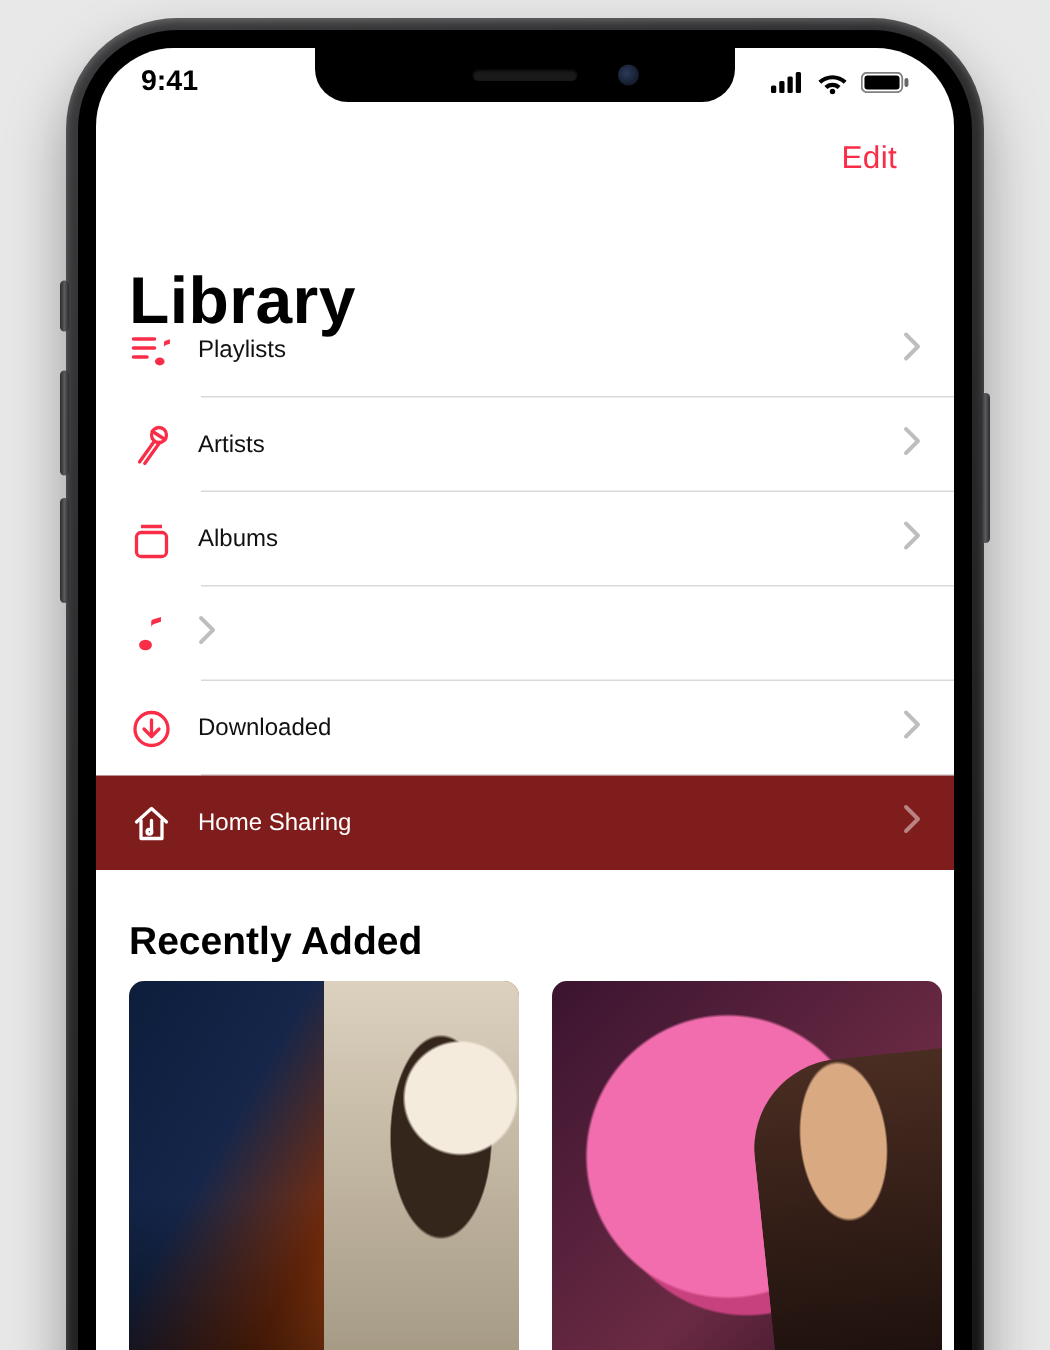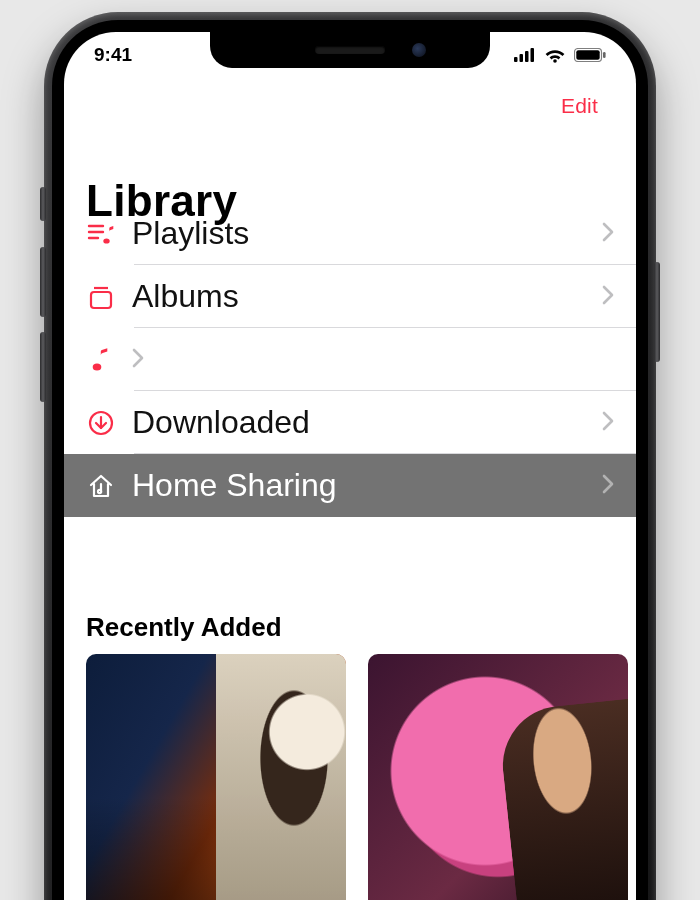--- a/index.html
+++ b/index.html
@@ -64,25 +64,25 @@
     display:flex; align-items:center;
     height:63px; padding:0 22px 0 22px;
     position:relative;
   }
   .row .sep {
     position:absolute; left:70px; right:0; bottom:0; height:1px;
     background:#d9d9dc;
   }
   .row .icon { width:46px; display:flex; align-items:center; justify-content:flex-start; }
   .row .icon svg { width:30px; height:30px; }
-  .row .label { font-size:32px; color:#111; flex:1; }
+  .row .label { font-size:16px; color:#111; flex:1; }
   .row .chev svg { width:12px; height:20px; }
   .row .chev { opacity:.55; }
 
-  .row.selected { background:#737373; }
+  .row.selected { background:#7f1d1d; }
   .row.selected .label { color:#fff; }
   .row.selected .chev { opacity:.45; }
   .row.selected .icon svg * { stroke:#fff !important; fill:none; }
 
   
   .section-title { position:absolute; top:580px; left:22px; font-size:26px; font-weight:700; }
   .thumbs { position:absolute; top:622px; left:22px; right:0; display:flex; gap:22px; }
   .thumb { width:260px; height:260px; border-radius:10px; overflow:hidden; background:#ccc; }
   .thumb.a { background:
       linear-gradient(180deg, rgba(0,0,0,0) 55%, rgba(0,0,0,.55) 100%),
@@ -184,20 +184,37 @@
                 </g>
               </svg>
           </span>
           <span class="label">Playlists</span>
           <span class="chev"><svg viewBox="0 0 12 20">
                 <polyline points="2,2 10,10 2,18" fill="none" stroke="#8a8a8e" stroke-width="2.6" stroke-linecap="round" stroke-linejoin="round"></polyline>
               </svg></span>
           <div class="sep"></div>
         </div>
 
+        <div class="row">
+          <span class="icon">
+            <svg viewBox="0 0 30 30">
+                <g stroke="#fa2d48" stroke-width="2.2" fill="none" stroke-linecap="round">
+                  <circle cx="20" cy="8" r="5"></circle>
+                  <line x1="17" y1="12" x2="7" y2="26"></line>
+                  <line x1="20.5" y1="13" x2="10.5" y2="27"></line>
+                  <line x1="15.5" y1="5.5" x2="24" y2="11"></line>
+                </g>
+              </svg>
+          </span>
+          <span class="label">Artists</span>
+          <span class="chev"><svg viewBox="0 0 12 20">
+                <polyline points="2,2 10,10 2,18" fill="none" stroke="#8a8a8e" stroke-width="2.6" stroke-linecap="round" stroke-linejoin="round"></polyline>
+              </svg></span>
+          <div class="sep"></div>
+        </div>
 
         <div class="row">
           <span class="icon">
             <svg viewBox="0 0 30 30">
                 <g stroke="#fa2d48" stroke-width="2.2" fill="none" stroke-linejoin="round">
                   <rect x="5" y="10" width="20" height="16" rx="3"></rect>
                   <line x1="8" y1="6" x2="22" y2="6"></line>
                 </g>
               </svg>
           </span>

